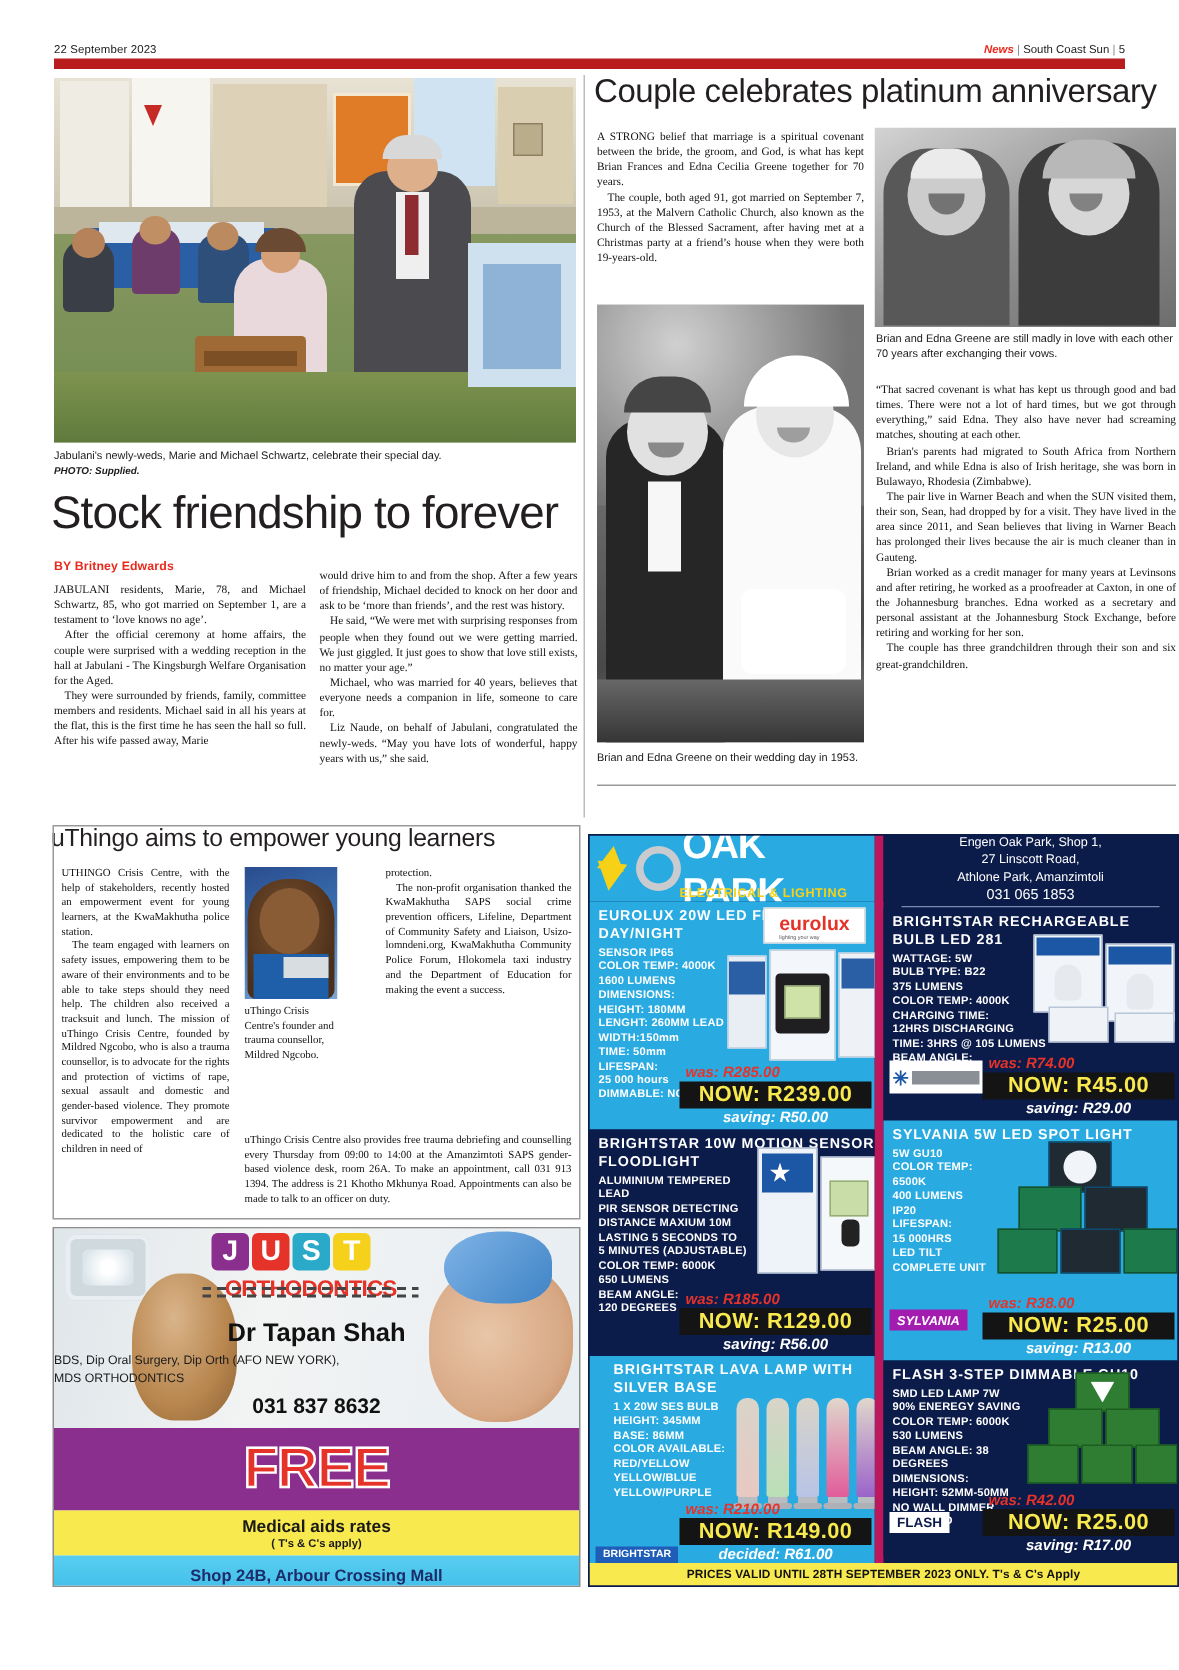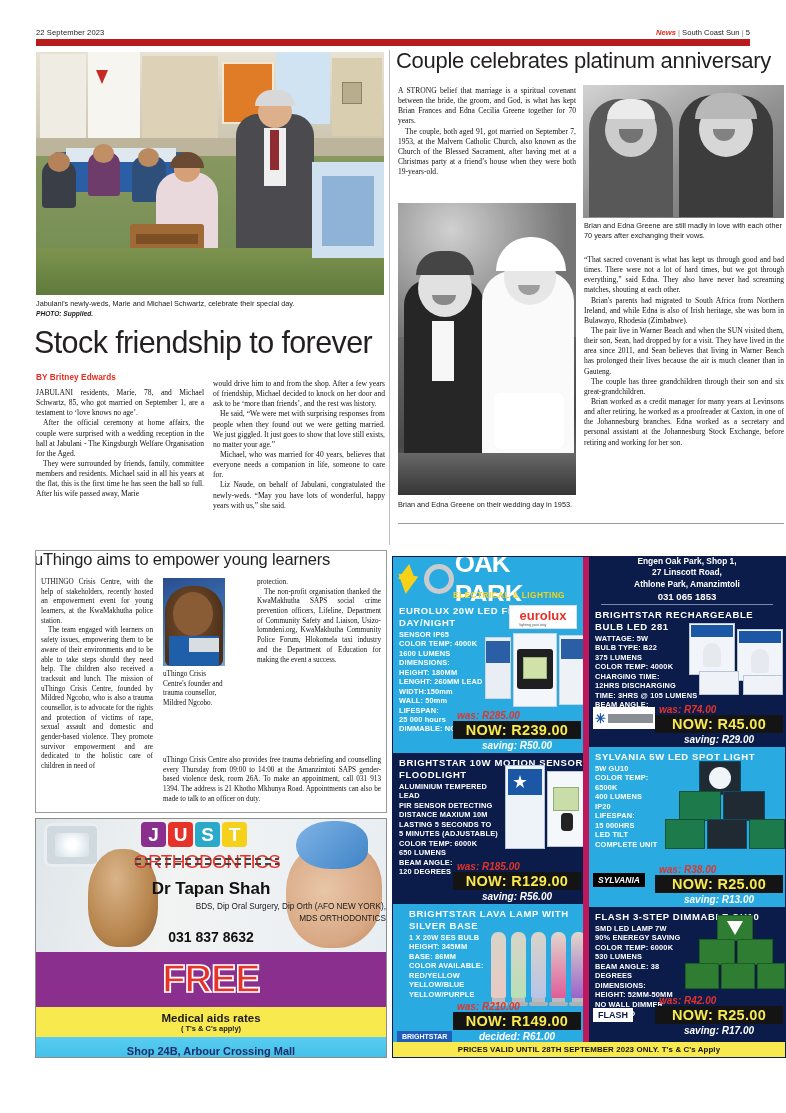--- a/index.html
+++ b/index.html
@@ -142,34 +142,34 @@
     display:flex; align-items:center; justify-content:center;
     color:#fff; font-weight:bold; font-size:19px;
     font-family:"Liberation Sans",sans-serif;
   }
   .sq.p { background:#8b2f8f; }
   .sq.r { background:#e5332a; }
   .sq.b { background:#2ba9c9; }
   .sq.y { background:#f6d11b; }
   .ortho-word {
     position:absolute; left:96px; top:32px; width:150px; text-align:center;
-    color:#e5332a; font-weight:normal; font-size:19px; letter-spacing:-.6px;
+    color:#e5332a; font-weight:bold; font-size:15px; letter-spacing:-.6px;
     font-family:"Liberation Sans",sans-serif;
   }
   .ortho-word:before, .ortho-word:after {
     content:""; position:absolute; top:7px; width:144px; height:2px; left:3px;
     background: repeating-linear-gradient(90deg,#444 0 6px, transparent 6px 10px);
   }
   .ortho-word:after { top: 12px; }
   .dr-name {
     position:absolute; left:0; right:0; top:60px; text-align:center;
     font-size:17px; font-weight:bold; color:#111;
   }
   .dr-quals {
-    position:absolute; left:0; right:0; top:82px; text-align:right;
+    position:absolute; left:0; right:0; top:82px; text-align:left;
     font-size:8.2px; color:#1a1a1a; line-height:1.45;
   }
   .dr-phone {
     position:absolute; left:0; right:0; top:110px; text-align:center;
     font-size:14px; font-weight:bold; color:#111;
   }
   .ortho-free {
     position:relative; height:55px; background:#8b2f8f;
     display:flex; align-items:center; justify-content:center; gap:10px;
   }
@@ -230,21 +230,21 @@
   .oak-text { color:#fff; font-weight:bold; font-size:26px; letter-spacing:-1px; }
   .oak-sub {
     position:absolute; left:60px; bottom:1px; font-size:8.4px; font-weight:bold;
     color:#f7d117; letter-spacing:.4px;
   }
   .oak-addr {
     height:44px; background:#0b1b4a; color:#fff; text-align:center;
     display:flex; flex-direction:column; align-items:center; justify-content:center;
     padding-top:2px;
   }
-  .oak-addr div { font-size:8.4px; font-weight:bold; line-height:1.35; }
+  .oak-addr div { font-size:8.4px; font-weight:normal; line-height:1.35; }
   .oak-addr .ph { font-size:9.6px; margin-top:1px; }
   .oak-addr-rule { height:1px; background:#7a8aad; margin:3px 12px 0 12px; }
 
   .prod {
     position:relative; overflow:hidden; padding:4px 0 0 6px;
   }
   .prod.blue { background:#29abe2; }
   .prod.navy { background:#0b1b4a; }
   .prod h4 {
     font-size:9.5px; font-weight:bold; letter-spacing:.6px; line-height:1.25;
@@ -284,21 +284,21 @@
     position:absolute; font-weight:bold; font-size:8.5px;
     background:#fff; padding:1px 3px;
   }
   .chip-eurolux {
     right:6px; top:4px; width:68px; height:24px; background:#fff;
     border:1px solid #ddd; color:#e5332a; font-size:13px;
     display:flex; align-items:center; justify-content:center; z-index:6;
   }
   .chip-eurolux small { display:block; font-size:3.6px; color:#555; font-weight:normal;}
   .chip-syl {
-    left:4px; bottom:20px; background:#000000; color:#fff; z-index:6;
+    left:4px; bottom:20px; background:#a21caf; color:#fff; z-index:6;
     font-style:italic; padding:2px 5px; font-size:8.5px;
   }
   .chip-flash {
     left:4px; bottom:16px; background:#fff; color:#0b1b4a; z-index:6;
     padding:2px 5px; font-size:9px;
   }
   .chip-star {
     left:4px; bottom:18px; width:62px; height:22px; background:#fff;
     z-index:6; display:flex; align-items:center; gap:2px; padding:1px 2px;
   }
@@ -421,22 +421,22 @@
     <div style="position:absolute;left:120px;top:82px;width:22px;height:10px;background:#a29a92;border-radius:0 0 11px 11px;"></div>
     <div style="position:absolute;left:96px;top:190px;width:70px;height:56px;background:#fffdf8;border-radius:8px;"></div>
     <div style="position:absolute;left:0;top:250px;width:100%;height:42px;background:linear-gradient(180deg,#6a6a6a,#3c3c3c);"></div>
   </div>
   <div class="cap cap-r2">Brian and Edna Greene on their wedding day in 1953.</div>
 
   <div class="bodycol" id="r-col-b">
     <p class="first">“That sacred covenant is what has kept us through good and bad times. There were not a lot of hard times, but we got through everything,” said Edna. They also have never had screaming matches, shouting at each other.</p>
     <p>Brian's parents had migrated to South Africa from Northern Ireland, and while Edna is also of Irish heritage, she was born in Bulawayo, Rhodesia (Zimbabwe).</p>
     <p>The pair live in Warner Beach and when the SUN visited them, their son, Sean, had dropped by for a visit. They have lived in the area since 2011, and Sean believes that living in Warner Beach has prolonged their lives because the air is much cleaner than in Gauteng.</p>
+    <p>Brian worked as a credit manager for many years at Levinsons and after retiring, he worked as a proofreader at Caxton, in one of the Johannesburg branches. Edna worked as a secretary and personal assistant at the Johannesburg Stock Exchange, before retiring and working for her son.</p>
     <p>The couple has three grandchildren through their son and six great-grandchildren.</p>
-    <p>Brian worked as a credit manager for many years at Levinsons and after retiring, he worked as a proofreader at Caxton, in one of the Johannesburg branches. Edna worked as a secretary and personal assistant at the Johannesburg Stock Exchange, before retiring and working for her son.</p>
   </div>
 
   <div class="hr-thin" style="left:398px; top:523px; width:386px;"></div>
 
   <div class="headline-sub" style="left:34px; top:551px; width:354px;">uThingo aims to empower young learners</div>
   <div class="uth-box"></div>
 
   <div class="bodycol" id="uth-c1">
     <p class="first">UTHINGO Crisis Centre, with the help of stakeholders, recently hosted an empowerment event for young learners, at the KwaMakhutha police station.</p>
     <p>The team engaged with learners on safety issues, empowering them to be aware of their environments and to be able to take steps should they need help. The children also received a tracksuit and lunch. The mission of uThingo Crisis Centre, founded by Mildred Ngcobo, who is also a trauma counsellor, is to advocate for the rights and protection of victims of rape, sexual assault and domestic and gender-based violence. They promote survivor empowerment and are dedicated to the holistic care of children in need of</p>
@@ -509,21 +509,21 @@
         <div class="prod blue" style="height:152px;">
           <h4>EUROLUX 20W LED FLOODLIGHT DAY/NIGHT</h4>
           <ul class="specs">
             <li>SENSOR IP65</li>
             <li>COLOR TEMP: 4000K</li>
             <li>1600 LUMENS</li>
             <li>DIMENSIONS:</li>
             <li>HEIGHT: 180MM</li>
             <li>LENGHT: 260MM LEAD</li>
             <li>WIDTH:150mm</li>
-            <li>WALL: 50mm</li>
+            <li>TIME: 50mm</li>
             <li>LIFESPAN:</li>
             <li>25 000 hours</li>
             <li>DIMMABLE: NO</li>
           </ul>
           <div class="brand-chip chip-eurolux">
             <div>
               <span>eurolux</span>
               <small>lighting your way</small>
             </div>
           </div>

